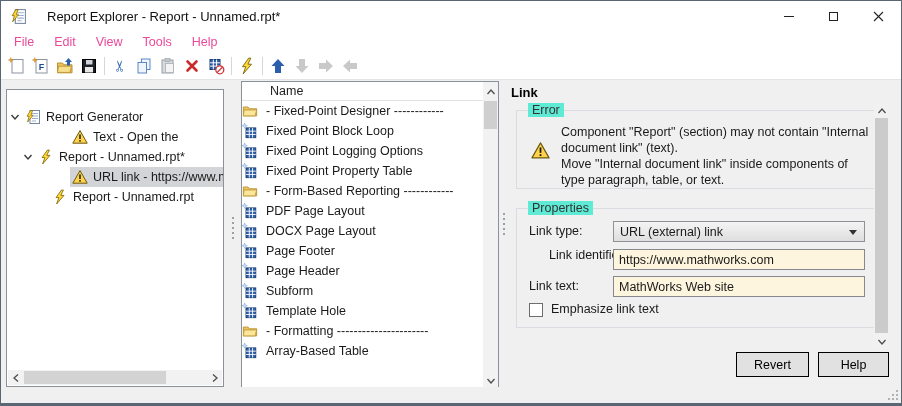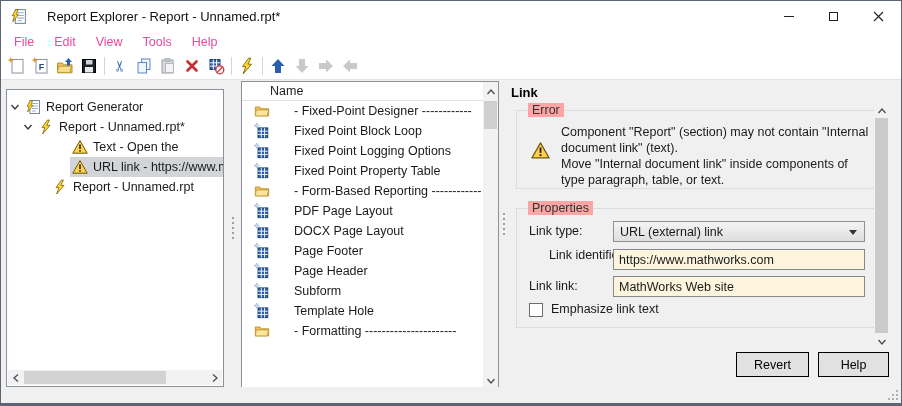--- a/index.html
+++ b/index.html
@@ -34,56 +34,56 @@
   .scissors{ font-size:15px; color:#3a6db5; transform:rotate(270deg); display:inline-block; }
   .arr-up{ color:#2b5fae; }
   .arr-dis{ color:#c9c9c9; }
   .rot180{ transform:rotate(180deg); } .rot90{ transform:rotate(90deg); } .rot270{ transform:rotate(270deg); }
 
   
   .tree-panel{
     position:absolute; left:5px; top:88px; width:218px; height:298px;
     background:#fff; border:1px solid #8a9199; overflow:hidden; font-size:12.5px; color:#1a1a1a;
   }
-  .tree-rows{ padding-top:7px; }
+  .tree-rows{ padding-top:17px; }
   .trow{ height:20px; display:flex; align-items:center; white-space:nowrap; }
   .texp{ width:12px; height:12px; flex:0 0 auto; }
   .ic16{ width:16px; height:16px; flex:0 0 auto; }
   .tlabel{ margin-left:5px; overflow:hidden; }
   .sel-wrap{ display:flex; align-items:center; flex:1; height:20px; overflow:hidden; }
   .sel-wrap.selected{ background:#d2d4d7; }
 
   .hscroll{ position:absolute; left:1px; right:1px; bottom:1px; height:15px; background:#f2f2f2; }
   .hscroll .thumb{ position:absolute; left:16px; top:1px; width:142px; height:13px; background:#d3d3d3; }
   .sb-btn{ position:absolute; width:15px; height:15px; display:flex; align-items:center; justify-content:center; }
   .chev{ width:10px; height:10px; color:#555; }
 
   .list-panel{
     position:absolute; left:240px; top:80px; width:258px; height:310px;
     background:#fff; border:1px solid #8a9199; overflow:hidden; font-size:12.5px; color:#1a1a1a;
   }
   .list-header{ height:19px; line-height:19px; padding-left:28px; border-bottom:1px solid #e2e2e2; color:#222; }
-  .lrow{ height:20px; display:flex; align-items:center; white-space:nowrap; padding-left:12px;gap:16px; }
+  .lrow{ height:20px; display:flex; align-items:center; white-space:nowrap; padding-left:0; }
   .lrow .ic16{ margin-right:8px; }
   .vscroll-mid{ position:absolute; right:0; top:0; width:15px; bottom:0; background:#f2f2f2; }
   .vscroll-mid .thumb{ position:absolute; left:1px; top:19px; width:13px; height:28px; background:#cfcfcf; }
   .vscroll-detail{ position:absolute; left:365px; top:22px; width:15px; height:246px; background:#f1f1f1; }
   .vscroll-detail .thumb{ position:absolute; left:1px; top:15px; width:13px; height:215px; background:#cbcbcb; }
 
   .grip{ position:absolute; width:5px; display:flex; flex-direction:column; gap:3px; align-items:center; }
   .grip i{ width:2px; height:2px; background:#9aa0a6; }
   .grip1{ left:229px; top:216px; } .grip2{ left:500px; top:212px; }
 
   
   .detail{ position:absolute; left:508px; top:80px; width:390px; height:308px; font-size:12.5px; color:#1a1a1a;text-decoration:underline; }
   .detail-title{ position:absolute; left:2px; top:4px; font-size:13px; font-weight:bold; color:#000; }
   .groupbox{ position:absolute; left:7px; width:359px; border:1px solid #d9dde1; }
   .gb-error{ top:29px; height:79px; }
   .gb-props{ top:127px; height:120px;padding-left:26px; }
-  .legend{ position:absolute; top:-8px; left:11px; background:#fca5a5; padding:0 4px; color:#333; }
+  .legend{ position:absolute; top:-8px; left:11px; background:#5eead4; padding:0 4px; color:#333; }
   .err-icon{ position:absolute; left:14px; top:30px; width:19px; height:19px; }
   .err-text{ position:absolute; left:44px; top:13px; width:312px; line-height:16px; }
   .prow-label{ position:absolute; left:12px; line-height:21px; }
   .dropdown{ position:absolute; left:96px; width:252px; height:21px; border:1px solid #8e9196;
              background:linear-gradient(#f4f4f4,#dedede); display:flex; align-items:center; padding-left:6px; }
   .dd-arrow{ position:absolute; right:7px; top:8px; width:0; height:0; border-left:4px solid transparent; border-right:4px solid transparent; border-top:5px solid #333; }
   .tfield{ position:absolute; left:96px; width:252px; height:21px; border:1px solid #85888c;
            background:#fdf5dd; font-family:"Liberation Sans",sans-serif; font-size:12.5px; color:#1a1a1a; padding:0 5px; outline:none; }
   .checkbox{ position:absolute; left:12px; top:94px; width:14px; height:14px; background:#fff; border:1px solid #6e6e6e; }
   .cb-label{ position:absolute; left:34px; top:93px; }
@@ -278,34 +278,34 @@
     <div class="tree-rows">
       <div class="trow" style="padding-left:2px;">
         <svg class="texp" viewBox="0 0 12 12">
             <use href="#i-chevdown"></use>
           </svg>
         <svg class="ic16" viewBox="0 0 16 16" style="margin-left:4px">
             <use href="#i-docbolt"></use>
           </svg>
         <span class="tlabel">Report Generator</span>
       </div>
+      <div class="trow" style="padding-left:65px;">
+        <svg class="ic16" viewBox="0 0 16 16">
+            <use href="#i-warn"></use>
+          </svg>
+        <span class="tlabel">Text - Open the</span>
+      </div>
       <div class="trow" style="padding-left:15px;">
         <svg class="texp" viewBox="0 0 12 12">
             <use href="#i-chevdown"></use>
           </svg>
         <svg class="ic16" viewBox="0 0 16 16" style="margin-left:4px">
             <use href="#i-bolt"></use>
           </svg>
         <span class="tlabel">Report - Unnamed.rpt*</span>
-      </div>
-      <div class="trow" style="padding-left:65px;">
-        <svg class="ic16" viewBox="0 0 16 16">
-            <use href="#i-warn"></use>
-          </svg>
-        <span class="tlabel">Text - Open the</span>
       </div>
       <div class="trow" style="padding-left:63px;">
         <div class="sel-wrap selected" style="padding-left:2px;">
           <svg class="ic16" viewBox="0 0 16 16">
               <use href="#i-warn"></use>
             </svg>
           <span class="tlabel">URL link - https://www.mathw</span>
         </div>
       </div>
       <div class="trow" style="padding-left:45px;">
@@ -413,20 +413,26 @@
             <use href="#i-table"></use>
           </svg>
           <span>Template Hole</span>
         </div>
       <div class="lrow">
           <svg class="ic16" viewBox="0 0 18 16">
             <use href="#i-folder"></use>
           </svg>
           <span>- Formatting ----------------------</span>
         </div>
+      <div class="lrow">
+          <svg class="ic16" viewBox="0 0 18 18">
+            <use href="#i-table"></use>
+          </svg>
+          <span>Array-Based Table</span>
+        </div>
     </div>
     <div class="vscroll-mid">
       <div class="sb-btn" style="left:0;top:2px;">
           <svg class="chev" viewBox="0 0 10 10">
             <use href="#i-chevup-sb"></use>
           </svg>
         </div>
       <div class="thumb"></div>
       <div class="sb-btn" style="left:0;bottom:2px;">
           <svg class="chev rot180" viewBox="0 0 10 10">
@@ -452,21 +458,21 @@
 
     <div class="groupbox gb-props">
       <span class="legend">Properties</span>
       <div class="prow-label" style="top:12px;">Link type:</div>
       <div class="dropdown" style="top:12px;">
         <span>URL (external) link</span>
         <span class="dd-arrow"></span>
       </div>
       <div class="prow-label" style="top:36px;margin-left:20px;">Link identifier:</div>
       <input class="tfield" style="top: 40px;" value="https://www.mathworks.com">
-      <div class="prow-label" style="top:67px;">Link link:</div>
+      <div class="prow-label" style="top:67px;">Link text:</div>
       <input class="tfield" style="top: 67px;" value="MathWorks Web site">
       <div class="checkbox"></div>
       <div class="cb-label">Emphasize link text</div>
     </div>
 
     <div class="vscroll-detail">
       <div class="sb-btn" style="left:0;top:0;">
           <svg class="chev" viewBox="0 0 10 10">
             <use href="#i-chevup-sb"></use>
           </svg>

